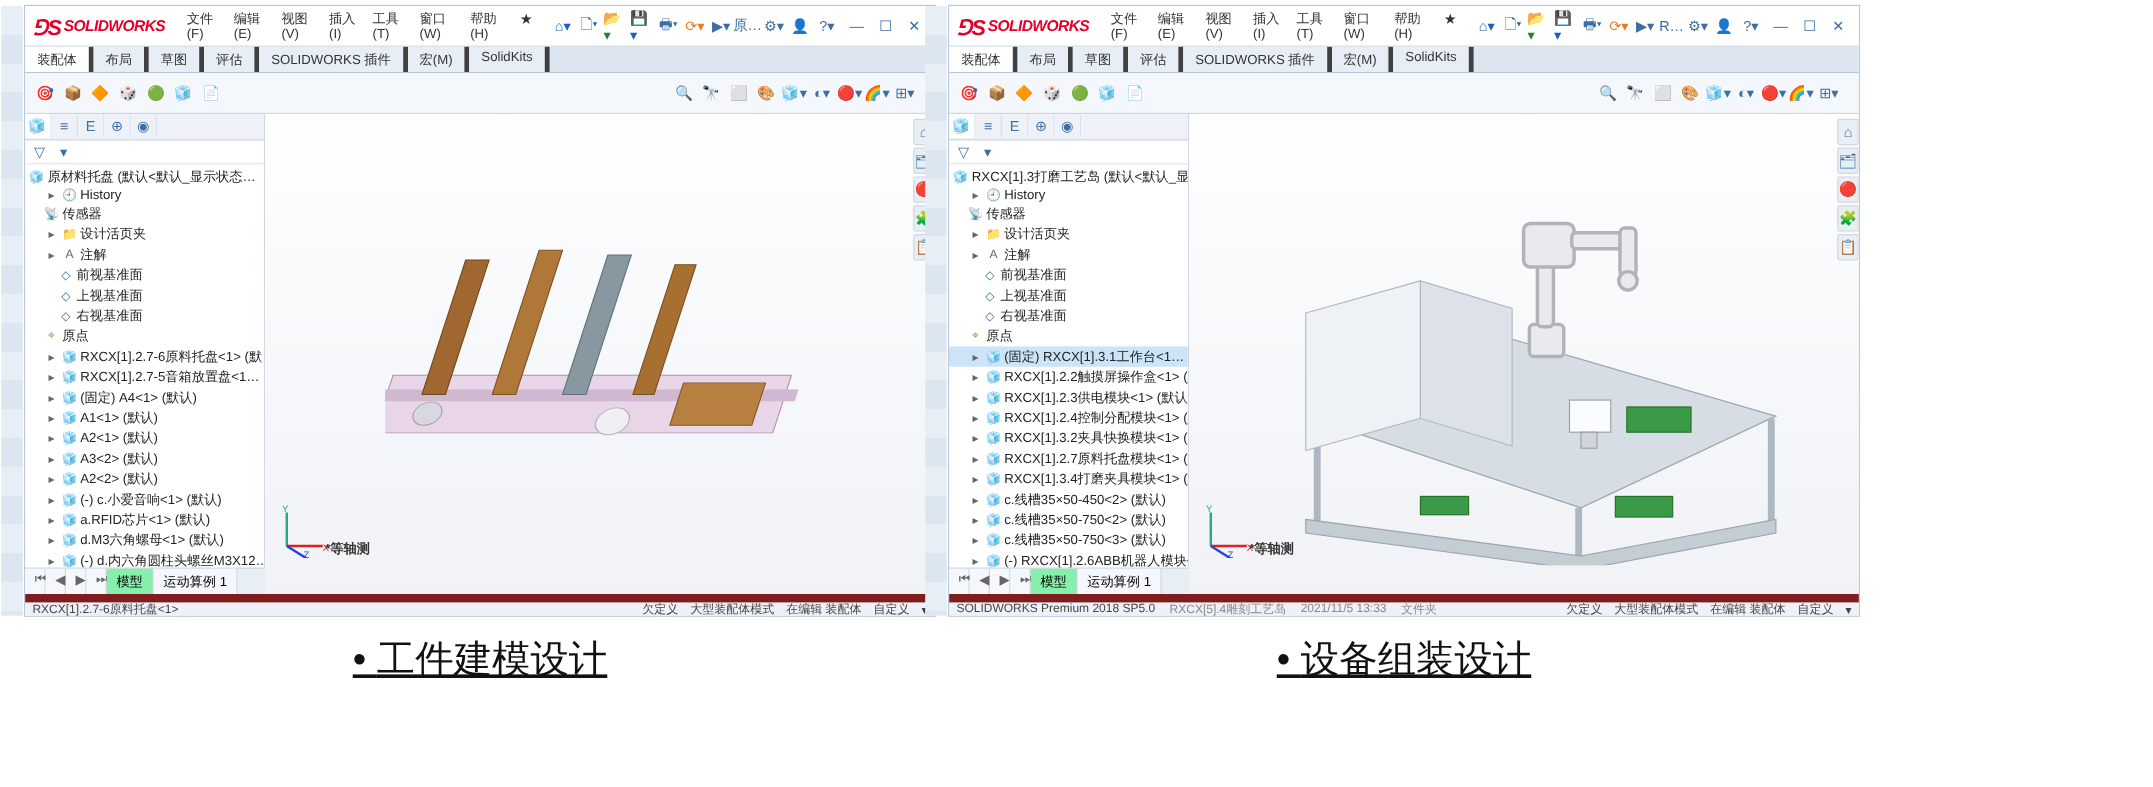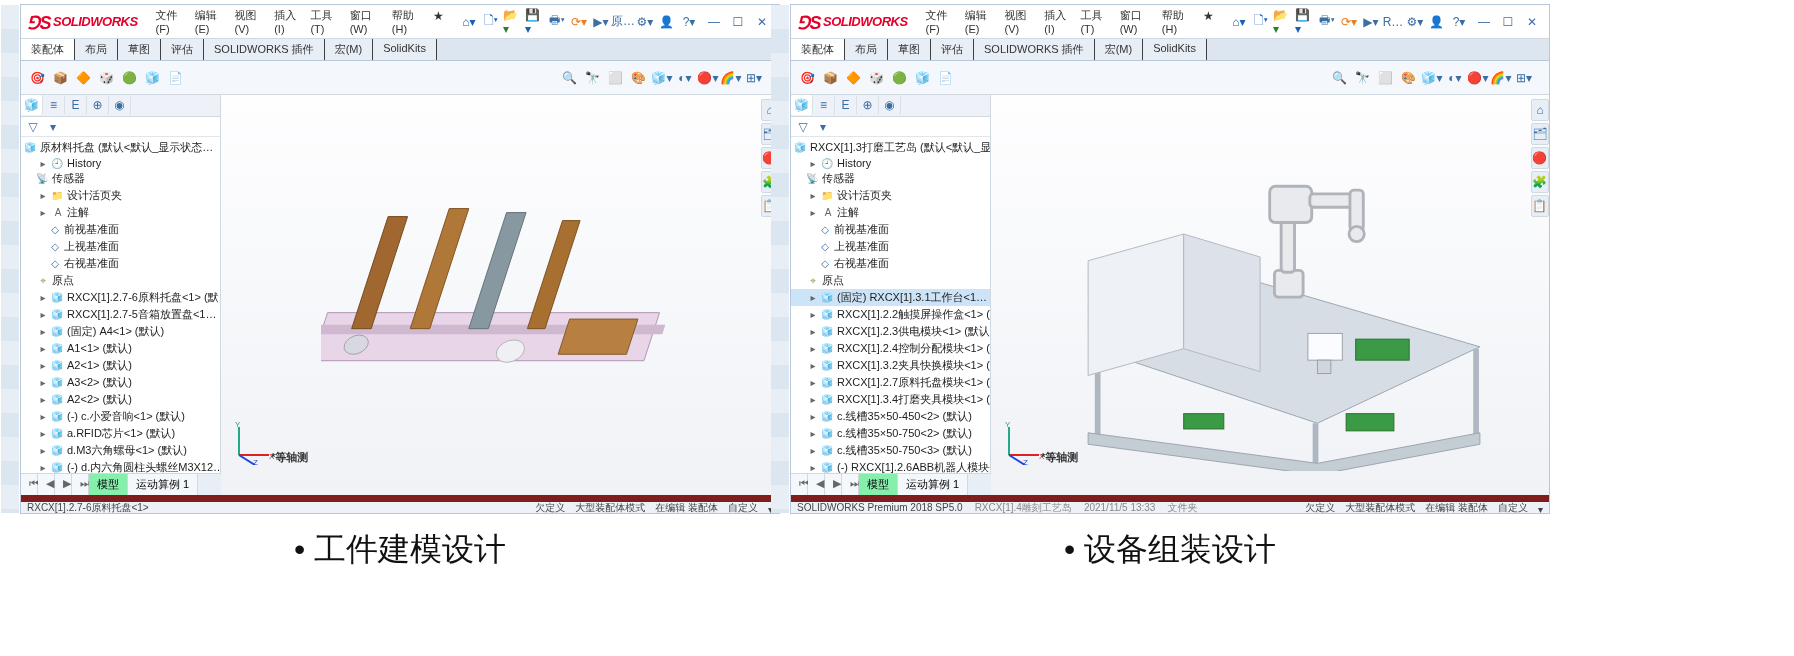--- a/index.html
+++ b/index.html
@@ -13,21 +13,21 @@
 .menus { display:flex; gap:6px; margin-left:12px; }
 .menus span { color:#333; padding:2px 2px; cursor:default; }
 .tb-icons { display:flex; gap:2px; margin-left:8px; align-items:center; }
 .ico { width:20px; height:20px; display:flex; align-items:center; justify-content:center; color:#3a6ea5; font-size:12px; border-radius:2px; }
 .ico.blue { color:#1a5fb4; }
 .ico.green { color:#2e7d32; }
 .ico.orange { color:#e67e22; }
 .winctrl { margin-left:auto; display:flex; gap:2px; }
 .winctrl .ico { width:22px; }
 .cmdtabs { height:22px; background:#dde6f0; display:flex; border-bottom:1px solid #b8c8d8; }
-.cmdtabs span { padding:3px 10px; color:#333; border-right:1px solid #404040; background:#e8eef6; cursor:default; }
+.cmdtabs span { padding:3px 10px; color:#333; border-right:4px solid #404040; background:#e8eef6; cursor:default; }
 .cmdtabs span.active { background:#fff; }
 .ribbon { height:34px; background:#f4f7fb; border-bottom:1px solid #d0d8e0; display:flex; align-items:center; padding:0 6px; gap:2px; }
 .ribbon .grp { display:flex; gap:1px; margin-right:8px; }
 .ribbon .ico { width:22px; height:22px; }
 .body { flex:1; display:flex; overflow:hidden; position:relative; }
 .fm { width:200px; background:#fff; border-right:1px solid #d0d8e0; display:flex; flex-direction:column; }
 .fm-tabs { height:22px; display:flex; background:#eef2f8; border-bottom:1px solid #d0d8e0; }
 .fm-tabs .ico { width:22px; height:20px; border-right:1px solid #d8e0e8; }
 .fm-tabs .ico.active { background:#fff; }
 .fm-tool { height:20px; display:flex; padding:2px 4px; gap:4px; border-bottom:1px solid #e0e6ec; }
@@ -49,21 +49,21 @@
 .triad line { stroke-width:2; }
 .viewlabel { position:absolute; left:50px; bottom:30px; font-size:11px; color:#333; font-weight:bold; }
 .bottabs { position:absolute; left:0; bottom:0; height:22px; background:#e8eef6; display:flex; border-top:1px solid #d0d8e0; width:200px; }
 .bottabs span { padding:3px 8px; border-right:1px solid #d0d8e0; background:#f4f7fb; }
 .bottabs span.active { background:#86efac; }
 .bottabs .nav { width:16px; text-align:center; color:#666; }
 .rightstrip { position:absolute; right:0; top:0; width:18px; height:100%; display:flex; flex-direction:column; gap:2px; padding:4px 0; }
 .rightstrip .ico { width:18px; height:22px; background:#e8eef6; border:1px solid #d0d8e0; margin:0; }
 .statusbar { height:18px; background:#eef2f8; border-top:7px solid #7f1d1d; display:flex; align-items:center; padding:0 6px; gap:12px; font-size:10px; color:#444; }
 .statusbar .r { margin-left:auto; display:flex; gap:10px;align-items:flex-end; }
-.caption { text-align:center; font-size:32px; color:#111; padding:14px 0; }
+.caption { text-align:center; font-size:32px; color:#111; padding:14px 0;text-decoration:underline; }
 .caption::before { content:"• "; }
 .pane { display:flex; flex-direction:column; }
 
 .model1 { position:absolute; left:18%; top:12%; width:70%; height:78%; }
 .model2 { position:absolute; left:4%; top:8%; width:92%; height:86%; }
 </style>
 </head>
 <body>
 
 <div class="wrap">
@@ -550,21 +550,21 @@
      <span class="ico">⌂</span>
      <span class="ico">🗂</span>
      <span class="ico">🔴</span>
      <span class="ico">🧩</span>
      <span class="ico">📋</span>
     </div>
    </div>
   </div>
   <div class="statusbar">
     <span>SOLIDWORKS Premium 2018 SP5.0</span>
-    <span style="color:#888">RXCX[1].4雕刻工艺岛</span>
+    <span style="color:#888">RXCX[5].4雕刻工艺岛</span>
     <span style="color:#888">2021/11/5 13:33</span>
     <span style="color:#888">文件夹</span>
     <div class="r">
       <span>欠定义</span>
       <span>大型装配体模式</span>
       <span>在编辑 装配体</span>
       <span>自定义</span>
       <span>▾</span>
     </div>
   </div>

